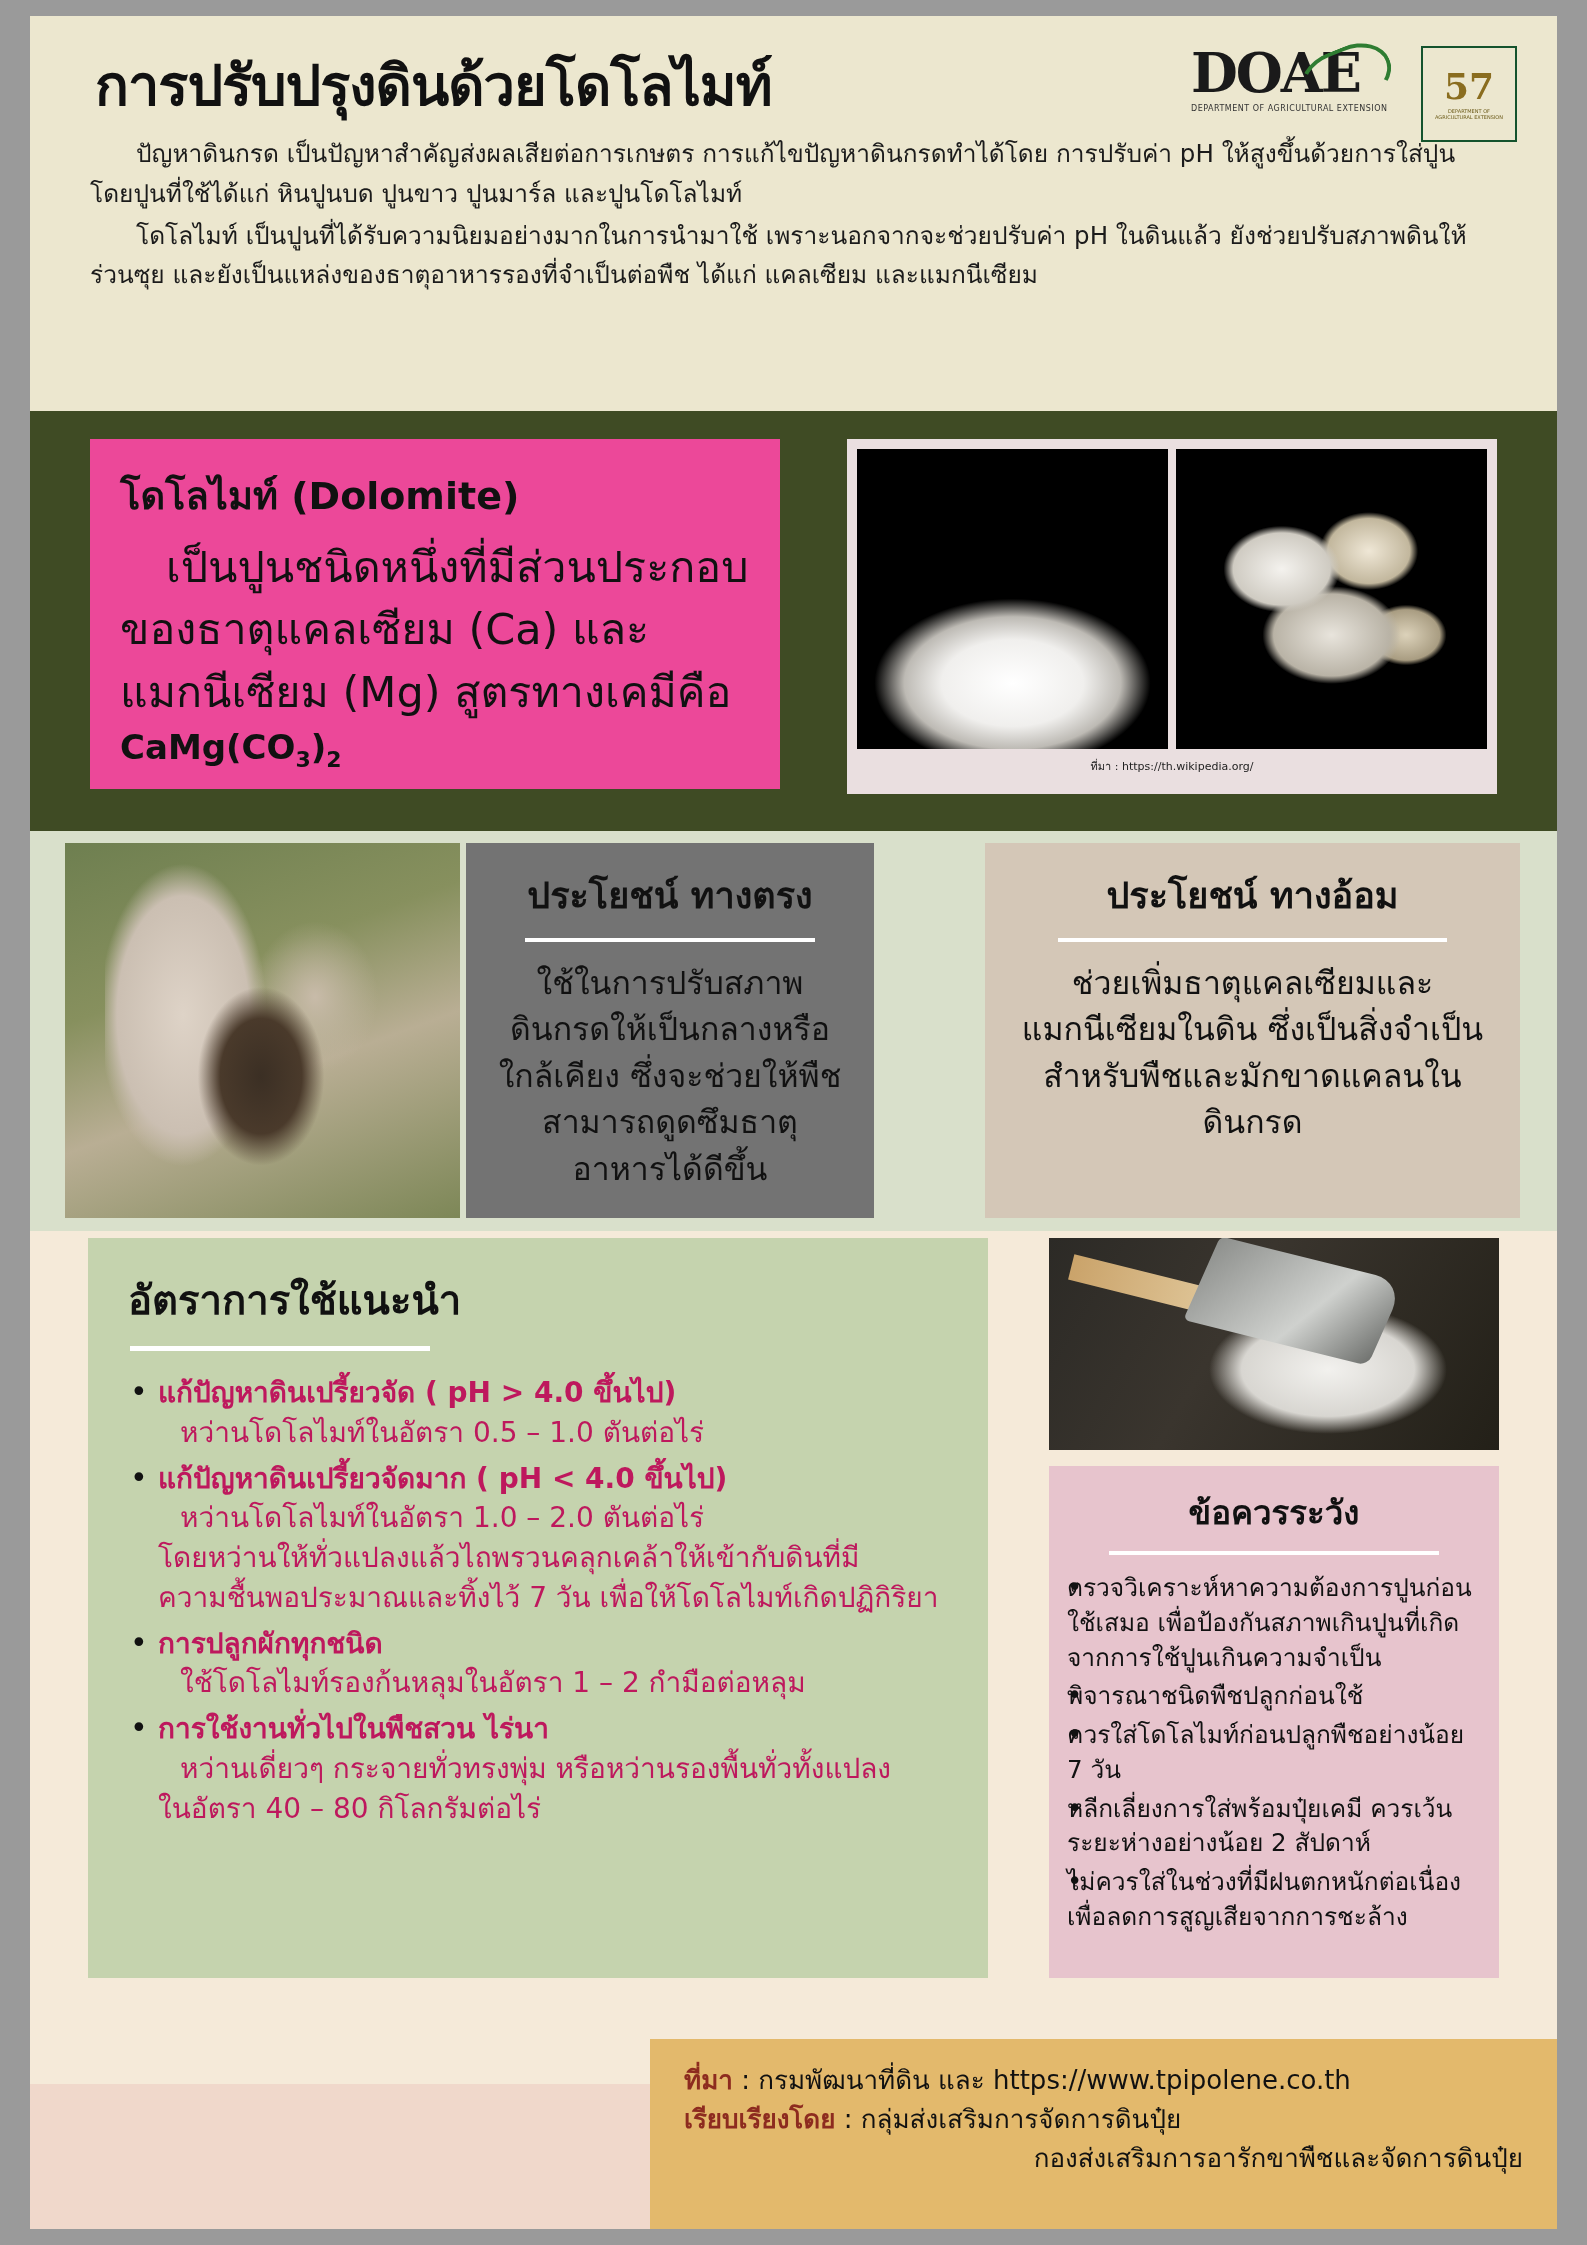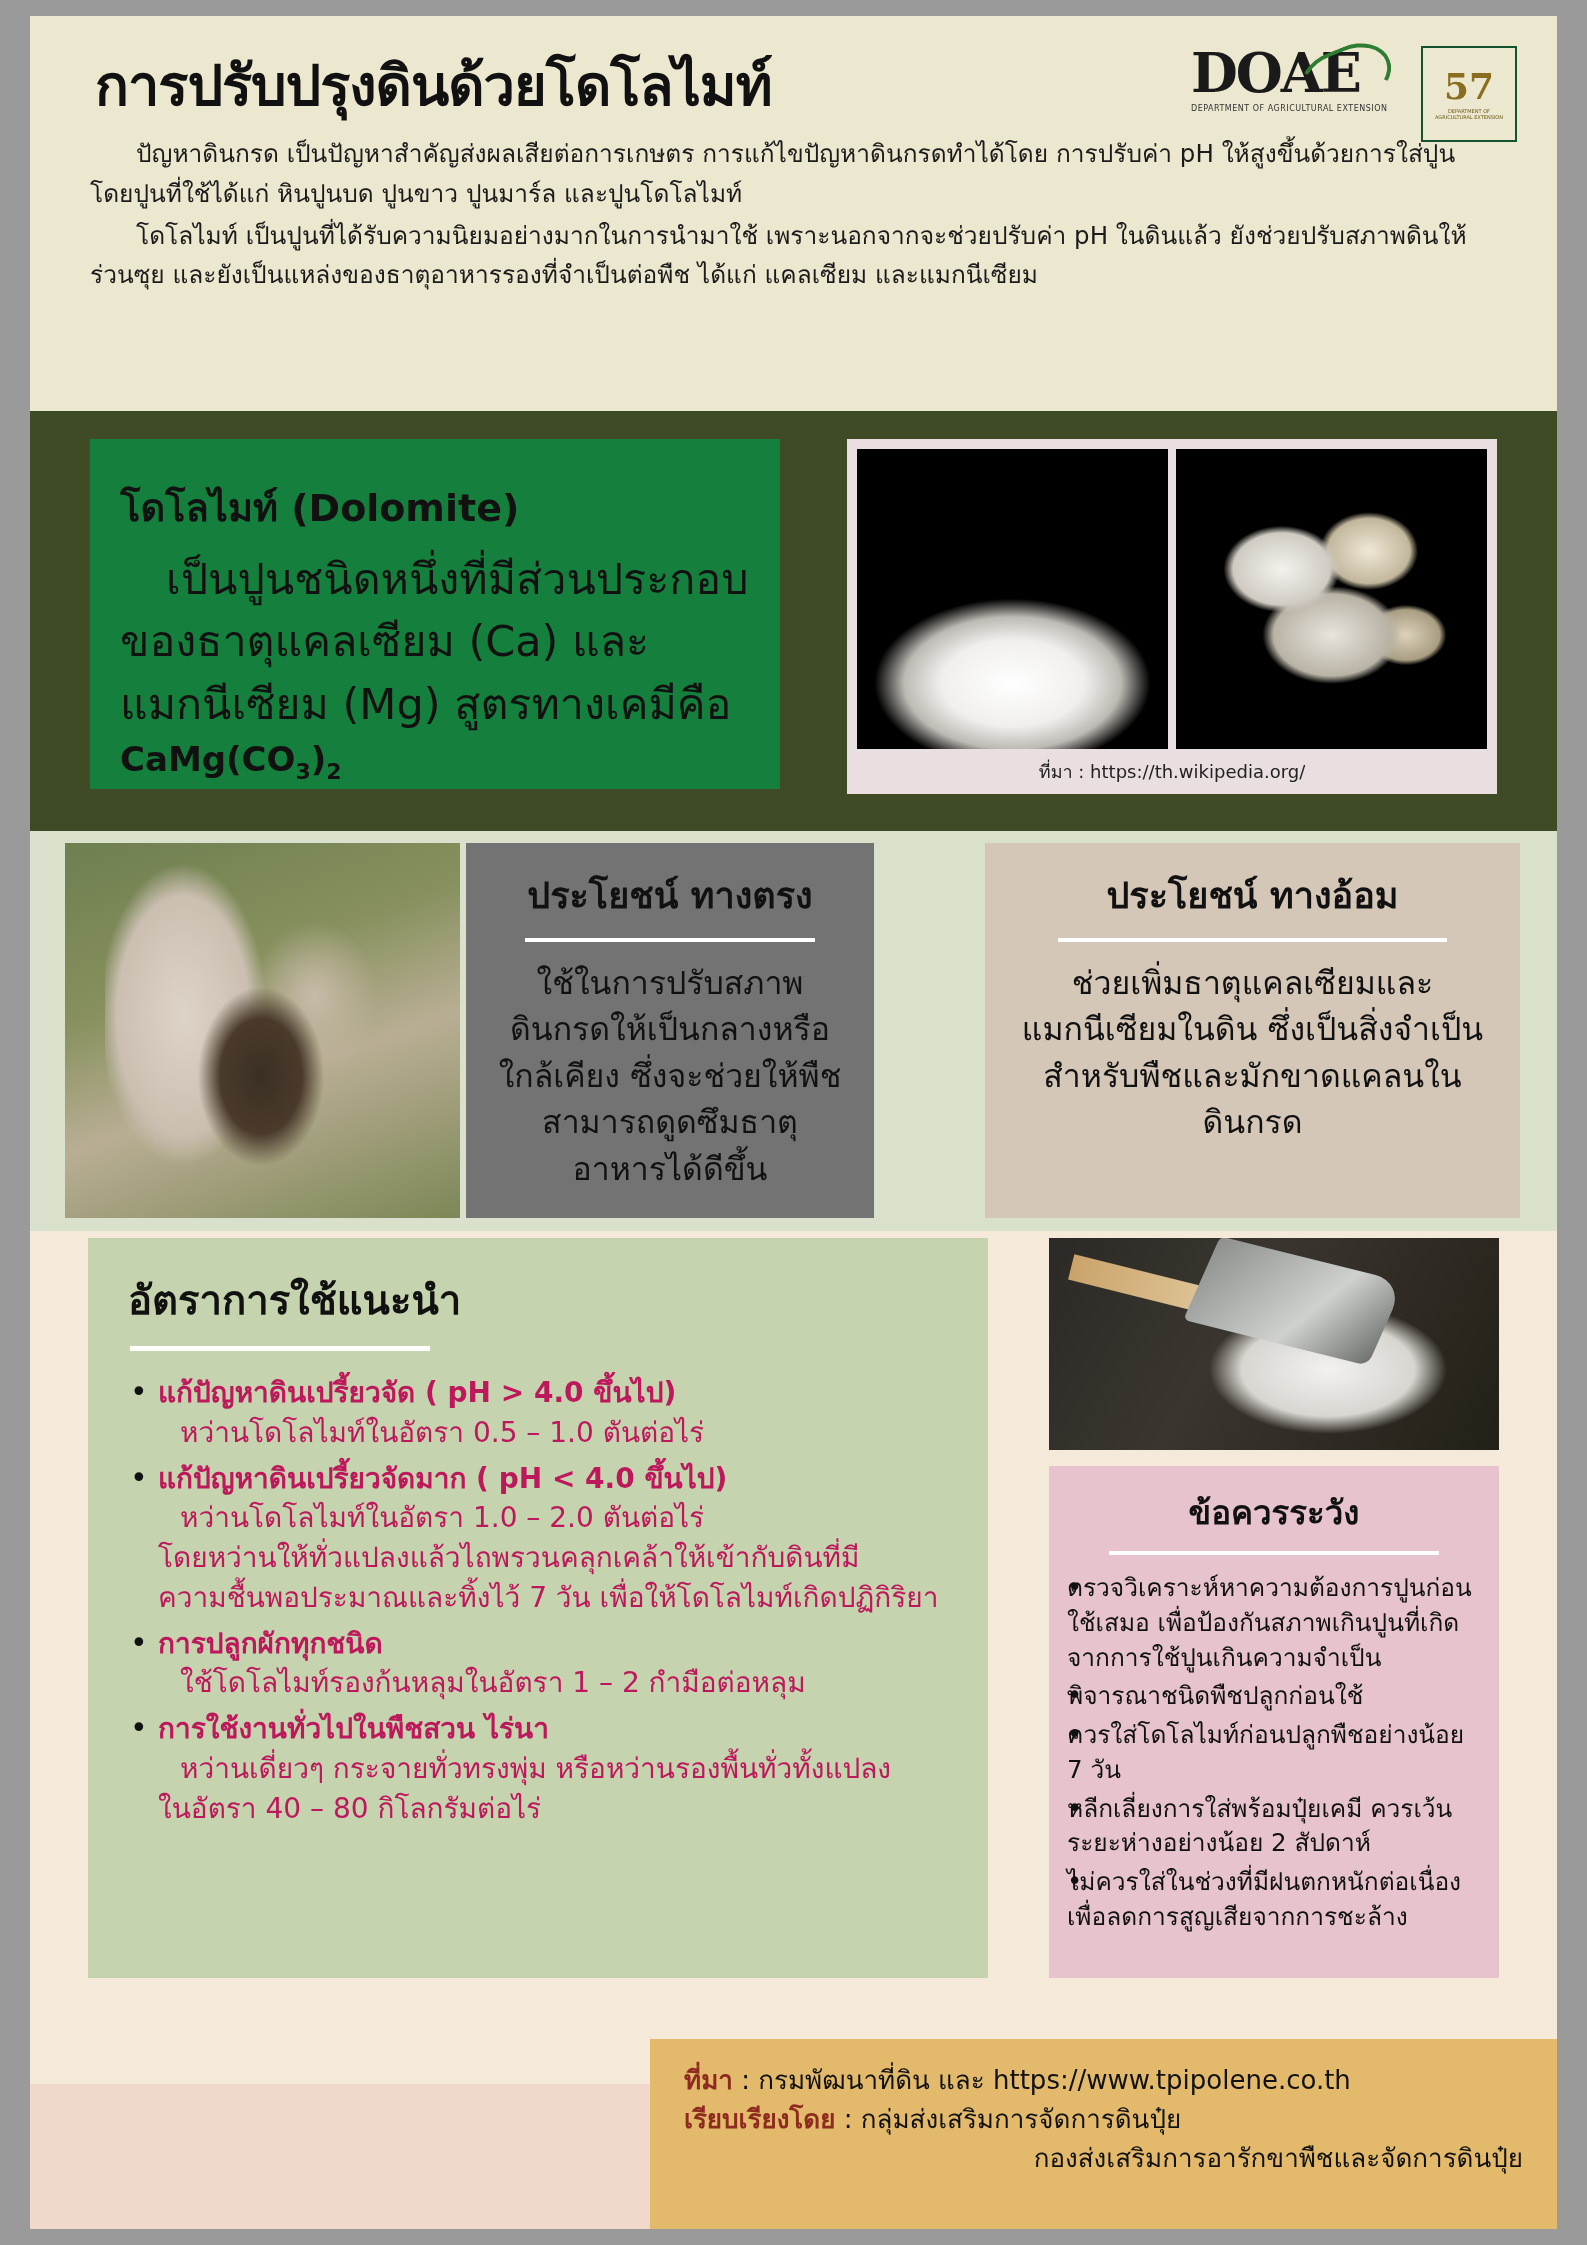--- a/index.html
+++ b/index.html
@@ -97,23 +97,23 @@
   .greenband{
     position:relative;
     width:100%;
     height:420px;
     background:#3f4b24;
   }
   .defbox{
     position:absolute;
     left:60px;top:28px;
     width:690px;height:350px;
-    background:#15803d;
-    box-sizing:border-box;
-    padding:38px 30px;
+    background:#ec4899;
+    box-sizing:border-box;
+    padding:26px 30px;
   }
   .defbox h2{
     margin:0;
     font-size:38px;
     font-weight:bold;
     color:#111;
   }
   .defbox p{
     margin:10px 0 0 0;
     font-size:43px;
@@ -147,21 +147,21 @@
   .ph-crystal{
     background:
       radial-gradient(ellipse 26% 20% at 34% 40%, #f4f2ee 0%, #cfcbc2 60%, rgba(0,0,0,0) 72%),
       radial-gradient(ellipse 22% 18% at 62% 34%, #efe7d6 0%, #c2b79d 60%, rgba(0,0,0,0) 72%),
       radial-gradient(ellipse 30% 22% at 50% 62%, #e8e4dc 0%, #b9b3a6 62%, rgba(0,0,0,0) 74%),
       radial-gradient(ellipse 18% 14% at 74% 62%, #dcd2ba 0%, #a99d82 60%, rgba(0,0,0,0) 72%),
       #000;
   }
   .credit{
     text-align:center;
-    font-size:18px;
+    font-size:11px;
     color:#222;
     margin-top:8px;
   }
 
   
   .benefits{
     position:relative;
     width:100%;
     height:400px;
     background:#d9e0cb;

